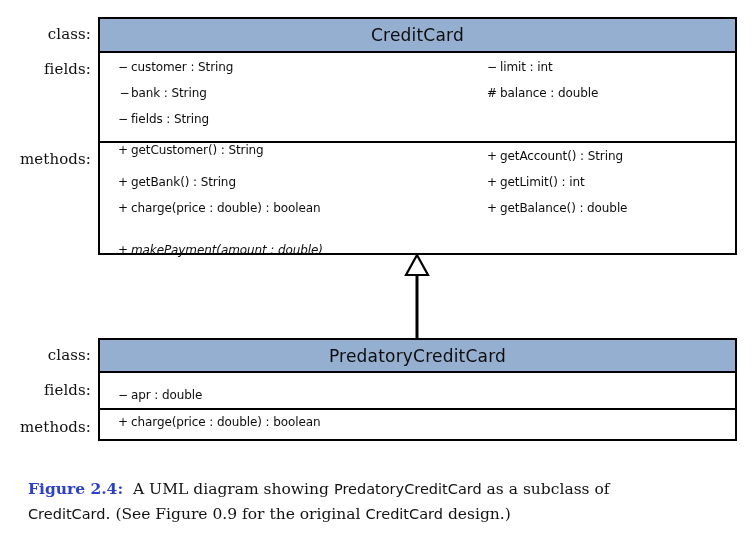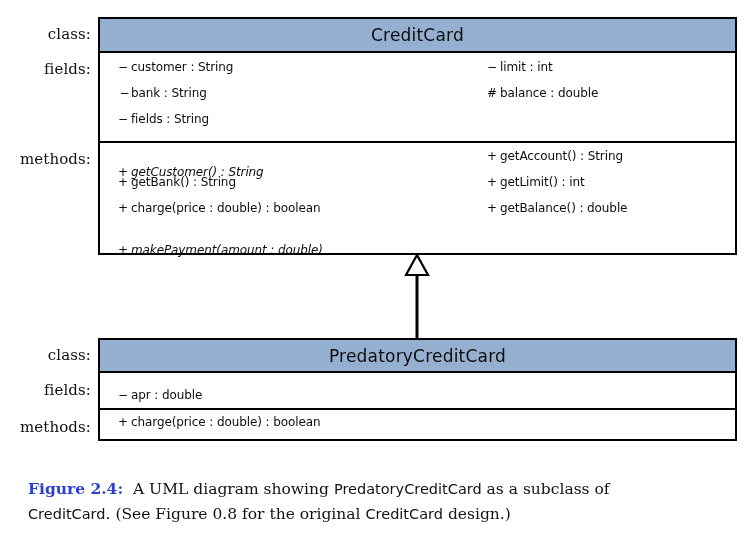--- a/index.html
+++ b/index.html
@@ -142,21 +142,21 @@
           <span class="vis">−</span><span>limit : int</span>
         </div>
         <div class="member" style="left:387px; top:33px;">
           <span class="vis">#</span><span>balance : double</span>
         </div>
       </div>
     </div>
 
     <div class="uml-compartment" style="height:110px;">
       <div class="member-grid">
-        <div class="member" style="left:18px; top:22px;font-style:italic;">
+        <div class="member" style="left:18px; top:0;">
           <span class="vis">+</span><span>getCustomer() : String</span>
         </div>
         <div class="member" style="left:18px; top:32px;">
           <span class="vis">+</span><span>getBank() : String</span>
         </div>
         <div class="member" style="left:18px; top:58px;">
           <span class="vis">+</span><span>charge(price : double) : boolean</span>
         </div>
         <div class="member" style="left:18px; top:100px;font-style:italic;">
           <span class="vis">+</span><span>makePayment(amount : double)</span>
@@ -204,14 +204,14 @@
           <span class="vis">+</span><span>charge(price : double) : boolean</span>
         </div>
       </div>
     </div>
   </div>
 
 </div>
 
 <div class="caption">
   <span class="fig-num">Figure 2.4:</span><span>&nbsp;&nbsp;</span><span>A UML diagram showing </span><span class="code">PredatoryCreditCard</span><span> as a subclass of</span>
-  <span class="line2"><span class="code">CreditCard</span><span>. (See Figure 0.8 for the original </span><span class="code">CreditCard</span><span> design.)</span></span>
+  <span class="line2"><span class="code">CreditCard</span><span>. (See Figure 0.9 for the original </span><span class="code">CreditCard</span><span> design.)</span></span>
 </div>
 
 </body></html>

